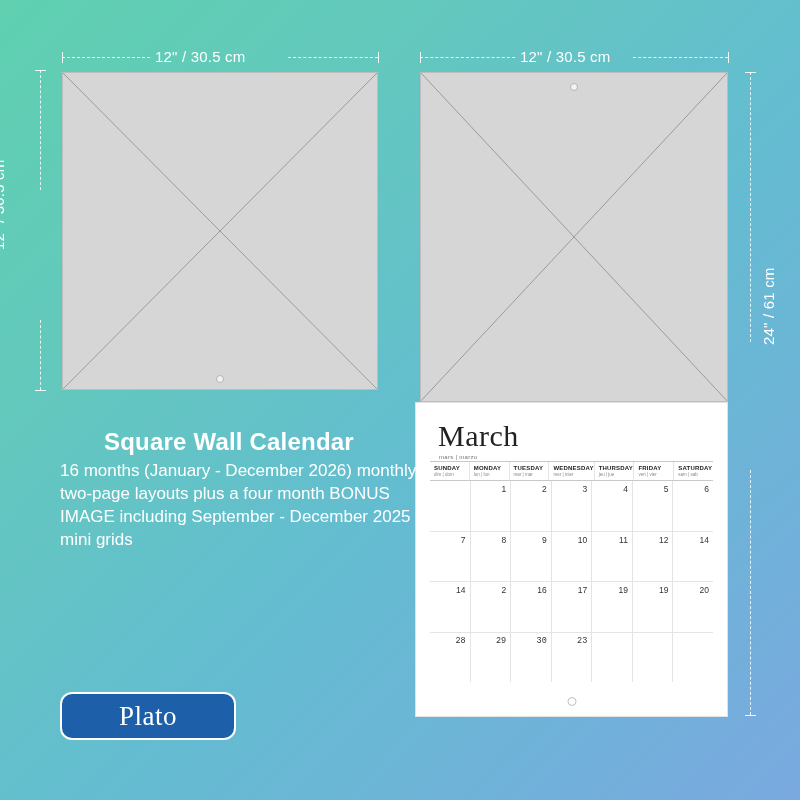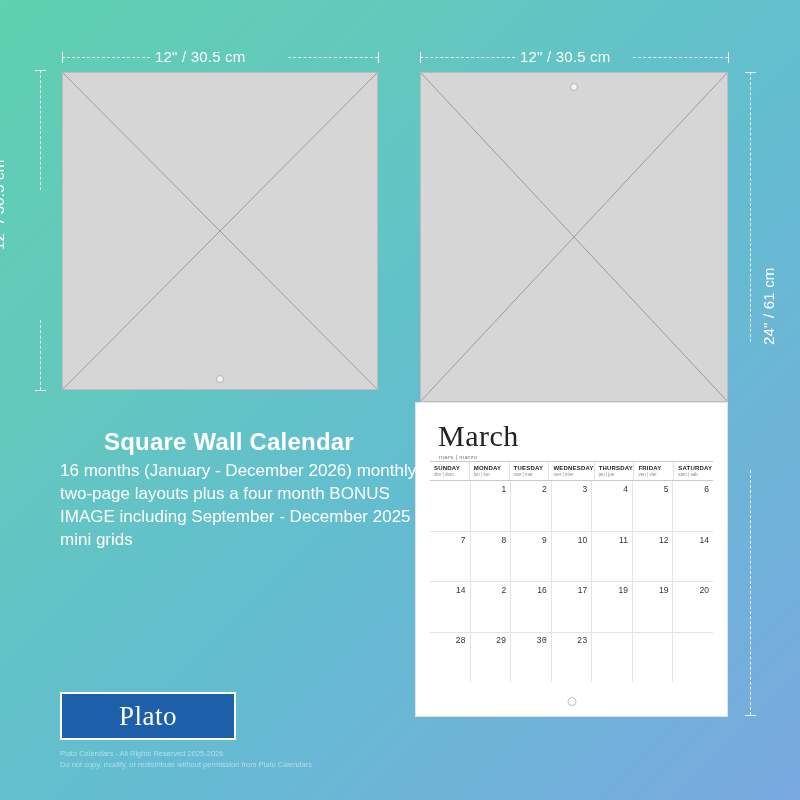--- a/index.html
+++ b/index.html
@@ -73,21 +73,21 @@
     margin-left:44px;
   }
   .desc{
     position:absolute;left:60px;top:460px;color:#ffffff;font-size:17px;line-height:1.35;
     width:360px;
   }
 
   
   .logo{
     position:absolute;left:60px;top:692px;width:172px;height:44px;
-    background:#1d5fa8;border:2px solid #ffffff;border-radius:0;
+    background:#1d5fa8;border:2px solid #ffffff;border-radius:12px;
     display:flex;align-items:center;justify-content:center;
   }
   .logo-text{
     font-family:"Liberation Serif", serif;color:#ffffff;font-size:27px;letter-spacing:.5px;
   }
   .legal{
     position:absolute;left:60px;top:748px;color:rgba(255,255,255,.5);font-size:7.5px;line-height:1.5;
   }
 </style>
 </head>
@@ -267,18 +267,14 @@
 
     <div class="cal-hole"></div>
   </div>
 
   <div class="title">Square Wall Calendar</div>
   <div class="desc">16 months (January - December 2026) monthly two-page layouts plus a four month BONUS IMAGE including September - December 2025 mini grids</div>
 
   <div class="logo">
     <span class="logo-text">Plato</span>
   </div>
-  <div class="legal">
-    <div>Plato Calendars - All Rights Reserved 2025-2026</div>
-    <div>Do not copy, modify, or redistribute without permission from Plato Calendars</div>
-  </div>
 
 </div>
 
 </body></html>

